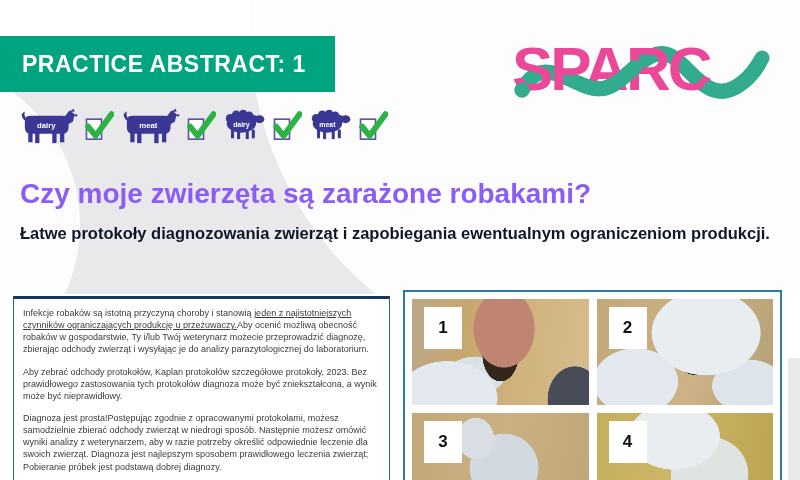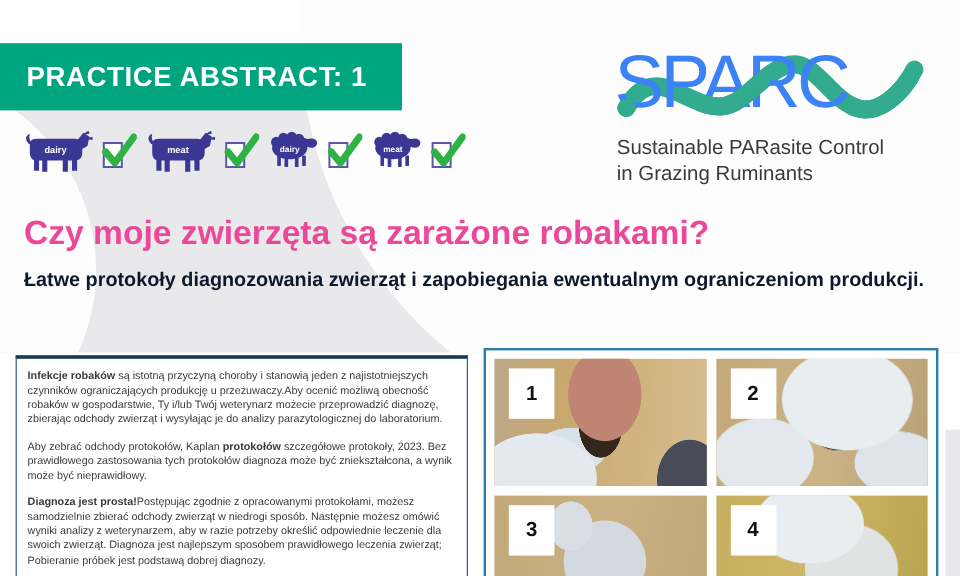--- a/index.html
+++ b/index.html
@@ -22,35 +22,35 @@
 
   
   #species { position:absolute; left:18px; top:108px; height:44px; display:flex; align-items:flex-start; }
   .animal { display:block; }
   .chkwrap { display:block; margin:0 6px 2px 6px; }
 
   
   #logo { position:absolute; left:512px; top:28px; width:270px; height:130px; }
   #logo-swoosh  { position:absolute; left:0; top:8px; width:258px; height:78px; z-index:1; }
   #logo-swoosh2 { position:absolute; left:0; top:8px; width:258px; height:78px; z-index:3; }
-  #logo-word { position:absolute; left:0; top:0; z-index:2; color:#3b82f6; font-weight:normal;
+  #logo-word { position:absolute; left:0; top:0; z-index:2; color:#ec4899; font-weight:bold;
                font-size:62px; letter-spacing:-3px; line-height:82px; }
   #logo-tagline { position:absolute; left:2px; top:84px; font-size:17px; color:#3a3a3a; line-height:1.3; }
 
   
-  #headline { position:absolute; left:20px; top:178px; font-size:28px; font-weight:bold; color:#ec4899; }
+  #headline { position:absolute; left:20px; top:178px; font-size:28px; font-weight:bold; color:#8b5cf6; }
   #subtitle { position:absolute; left:20px; top:224px; font-size:16.5px; font-weight:bold; color:#0f172a; }
 
   
   #article { position:absolute; left:13px; top:296px; width:377px; height:200px; background:#fff;
              border:1px solid #2e5f8a; border-top:3px solid #17375e; padding:8px 9px;
              font-size:9px; line-height:1.35; color:#3a3a3a; }
   #article p { margin:0 0 10px 0; }
-  #article .b { font-weight:bold; }
-  #article .u { }
+  #article .b { font-weight:normal; }
+  #article .u { text-decoration:underline; }
 
   
   #photos { position:absolute; left:403px; top:290px; width:379px; height:200px; background:#fff;
             border:2px solid #2e7ba6; padding:7px; display:grid;
             grid-template-columns:1fr 1fr; grid-template-rows:106px 106px; gap:8px; overflow:hidden; }
   .photo { position:relative; overflow:hidden; }
   .pnum { position:absolute; left:12px; top:8px; width:38px; height:42px; background:#fff;
           display:flex; align-items:center; justify-content:center;
           font-size:17px; font-weight:bold; color:#111; }
   .p1 { background:
@@ -183,24 +183,20 @@
   </div>
 
   <div id="logo">
     <svg id="logo-swoosh" viewBox="0 0 258 78">
       <path d="M10 54 C 30 18, 54 46, 80 52 C 106 58, 118 28, 142 19 C 166 10, 178 46, 202 54 C 220 60, 240 42, 250 22" fill="none" stroke="#32ab8f" stroke-width="15" stroke-linecap="round"></path>
     </svg>
     <div id="logo-word">SPARC</div>
     <svg id="logo-swoosh2" viewBox="0 0 258 78">
       <path d="M10 54 C 30 18, 54 46, 80 52 C 106 58, 118 28, 142 19 C 166 10, 178 46, 202 54 C 220 60, 240 42, 250 22" fill="none" stroke="#32ab8f" stroke-width="15" stroke-linecap="round" stroke-dasharray="0 72 58 92 58 999"></path>
     </svg>
-    <div id="logo-tagline">
-      <div>Sustainable PARasite Control</div>
-      <div>in Grazing Ruminants</div>
-    </div>
   </div>
 
   <div id="headline">Czy moje zwierzęta są zarażone robakami?</div>
   <div id="subtitle">Łatwe protokoły diagnozowania zwierząt i zapobiegania ewentualnym ograniczeniom produkcji.</div>
 
   <div id="article">
     <p><span class="b">Infekcje robaków</span><span> są istotną przyczyną choroby i stanowią </span><span class="u">jeden z najistotniejszych czynników ograniczających produkcję u przeżuwaczy.</span><span>Aby ocenić możliwą obecność robaków w gospodarstwie, Ty i/lub Twój weterynarz możecie przeprowadzić diagnozę, zbierając odchody zwierząt i wysyłając je do analizy parazytologicznej do laboratorium.</span></p>
     <p><span>Aby zebrać odchody protokołów, Kaplan </span><span class="b">protokołów</span><span> szczegółowe protokoły, 2023. Bez prawidłowego zastosowania tych protokołów diagnoza może być zniekształcona, a wynik może być nieprawidłowy.</span></p>
     <p><span class="b">Diagnoza jest prosta!</span><span>Postępując zgodnie z opracowanymi protokołami, możesz samodzielnie zbierać odchody zwierząt w niedrogi sposób. Następnie możesz omówić wyniki analizy z weterynarzem, aby w razie potrzeby określić odpowiednie leczenie dla swoich zwierząt. Diagnoza jest najlepszym sposobem prawidłowego leczenia zwierząt; Pobieranie próbek jest podstawą dobrej diagnozy.</span></p>
 

